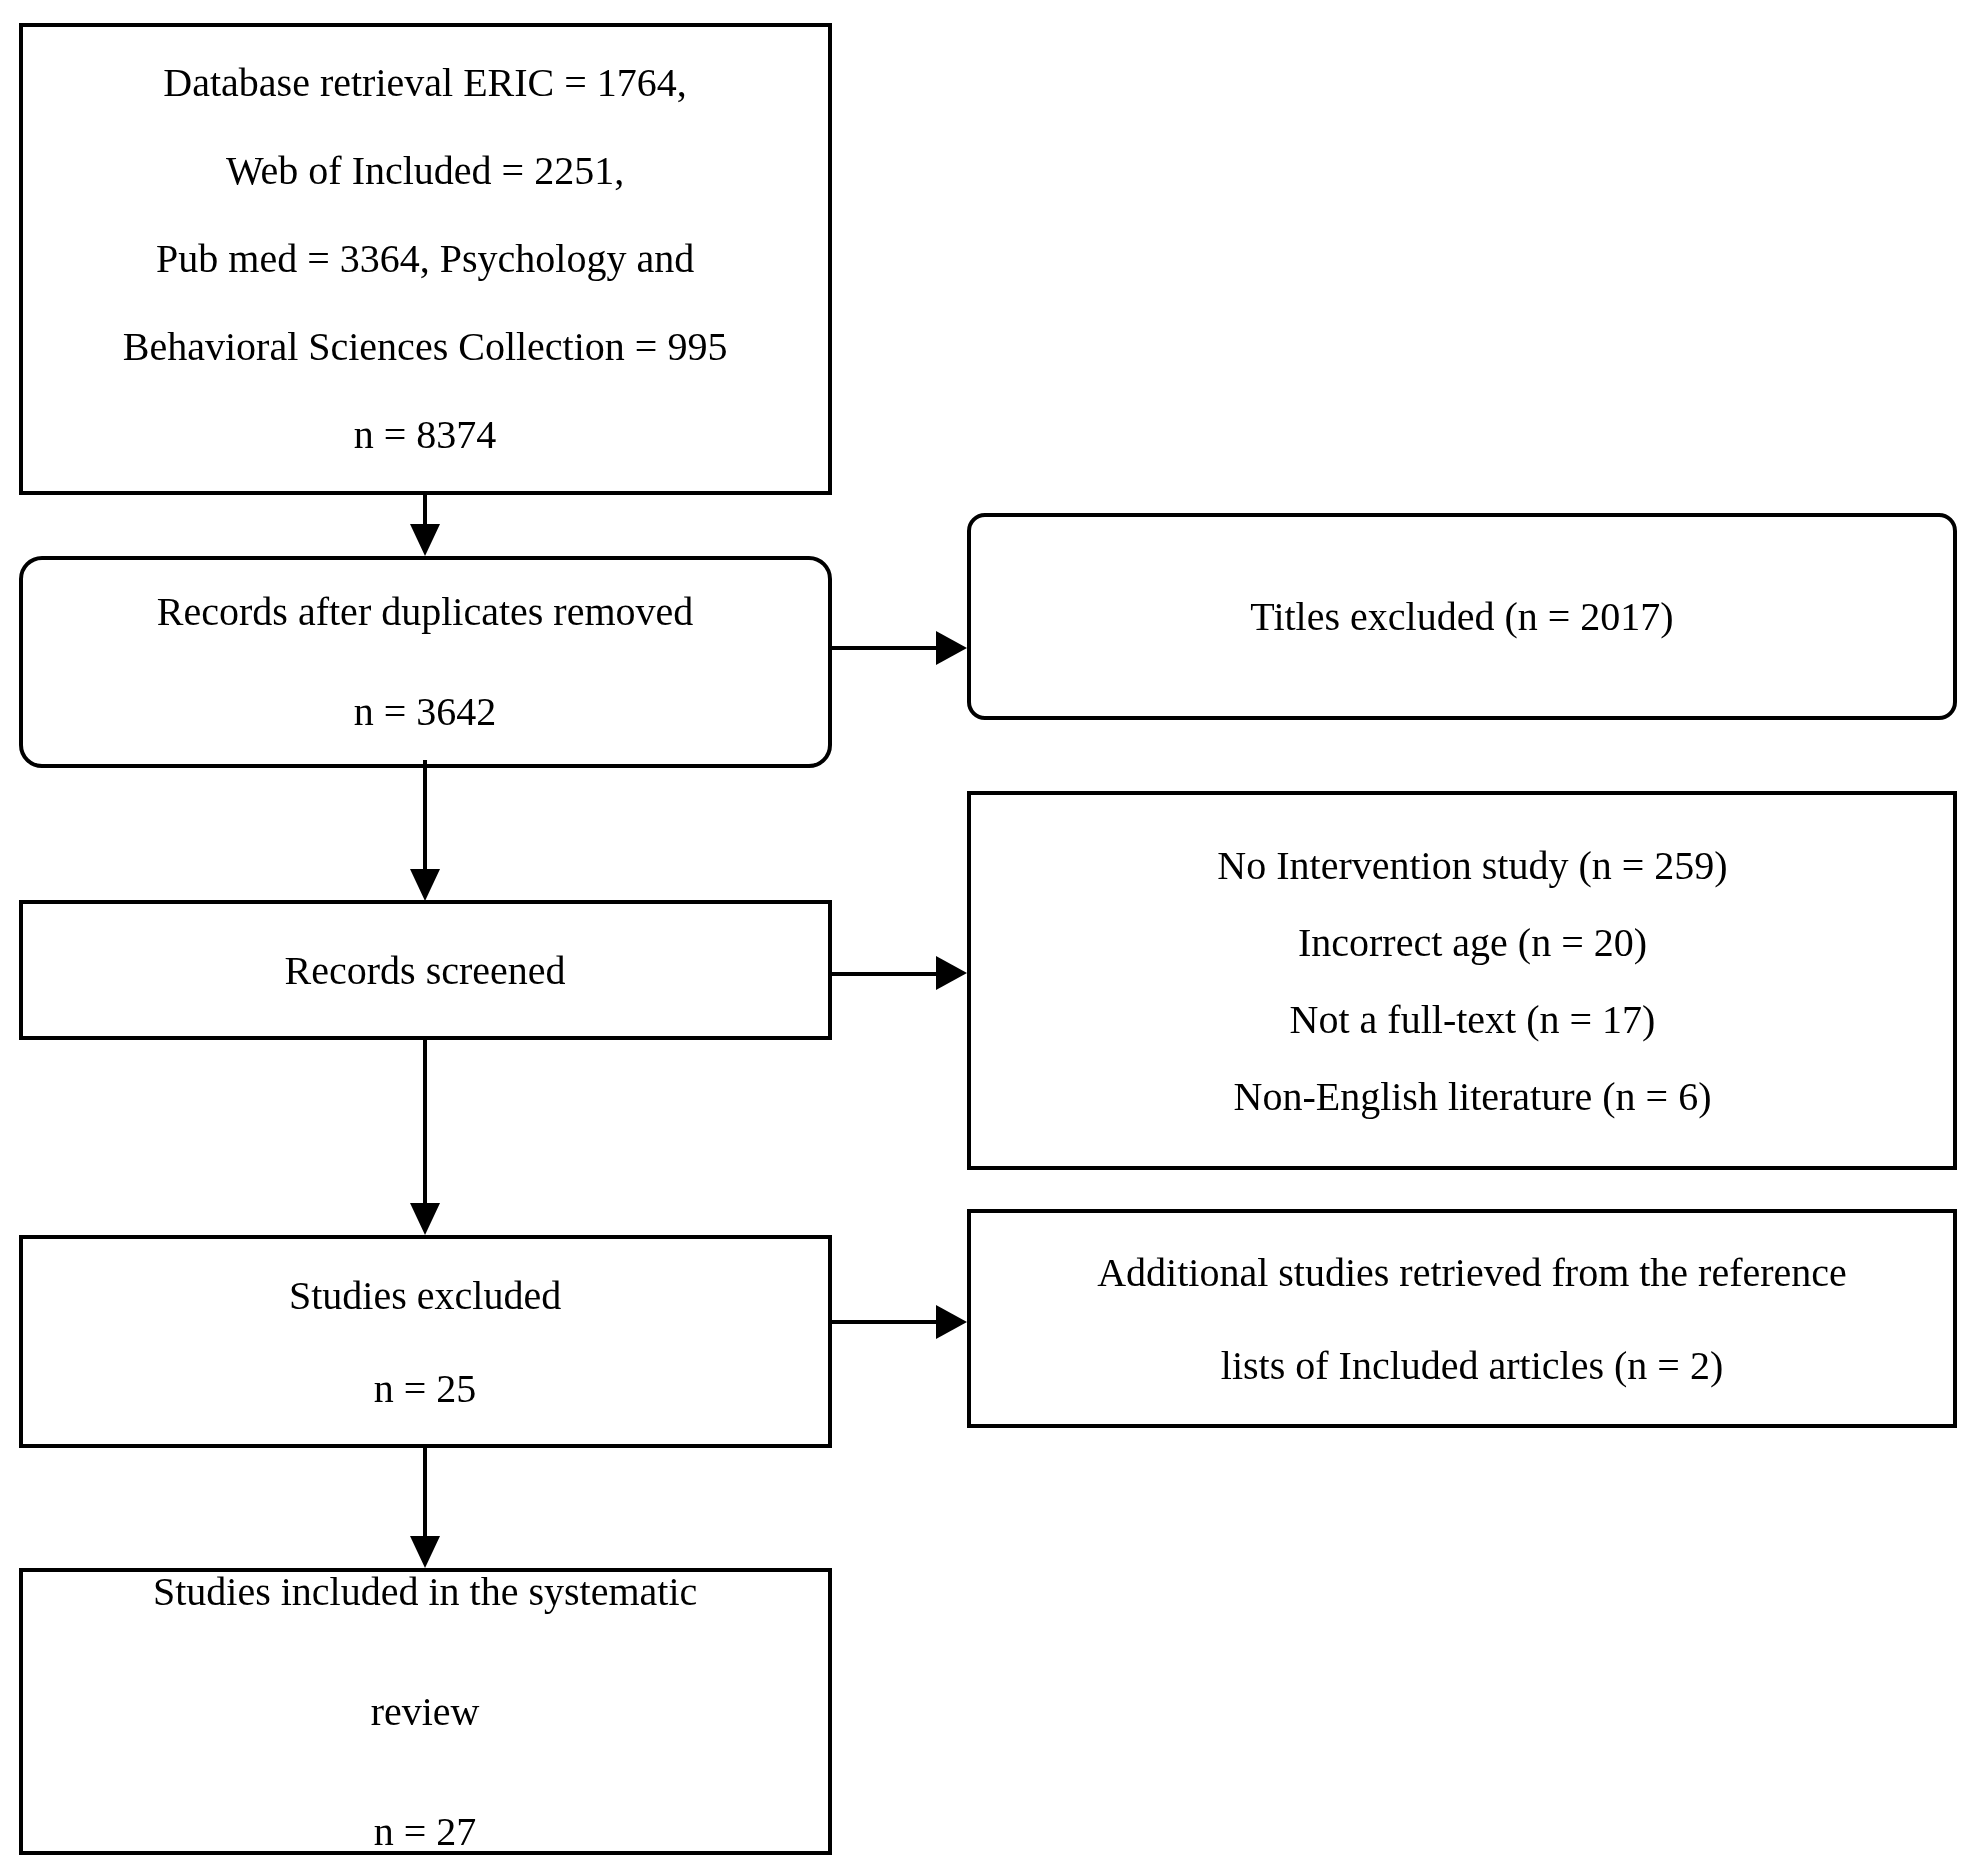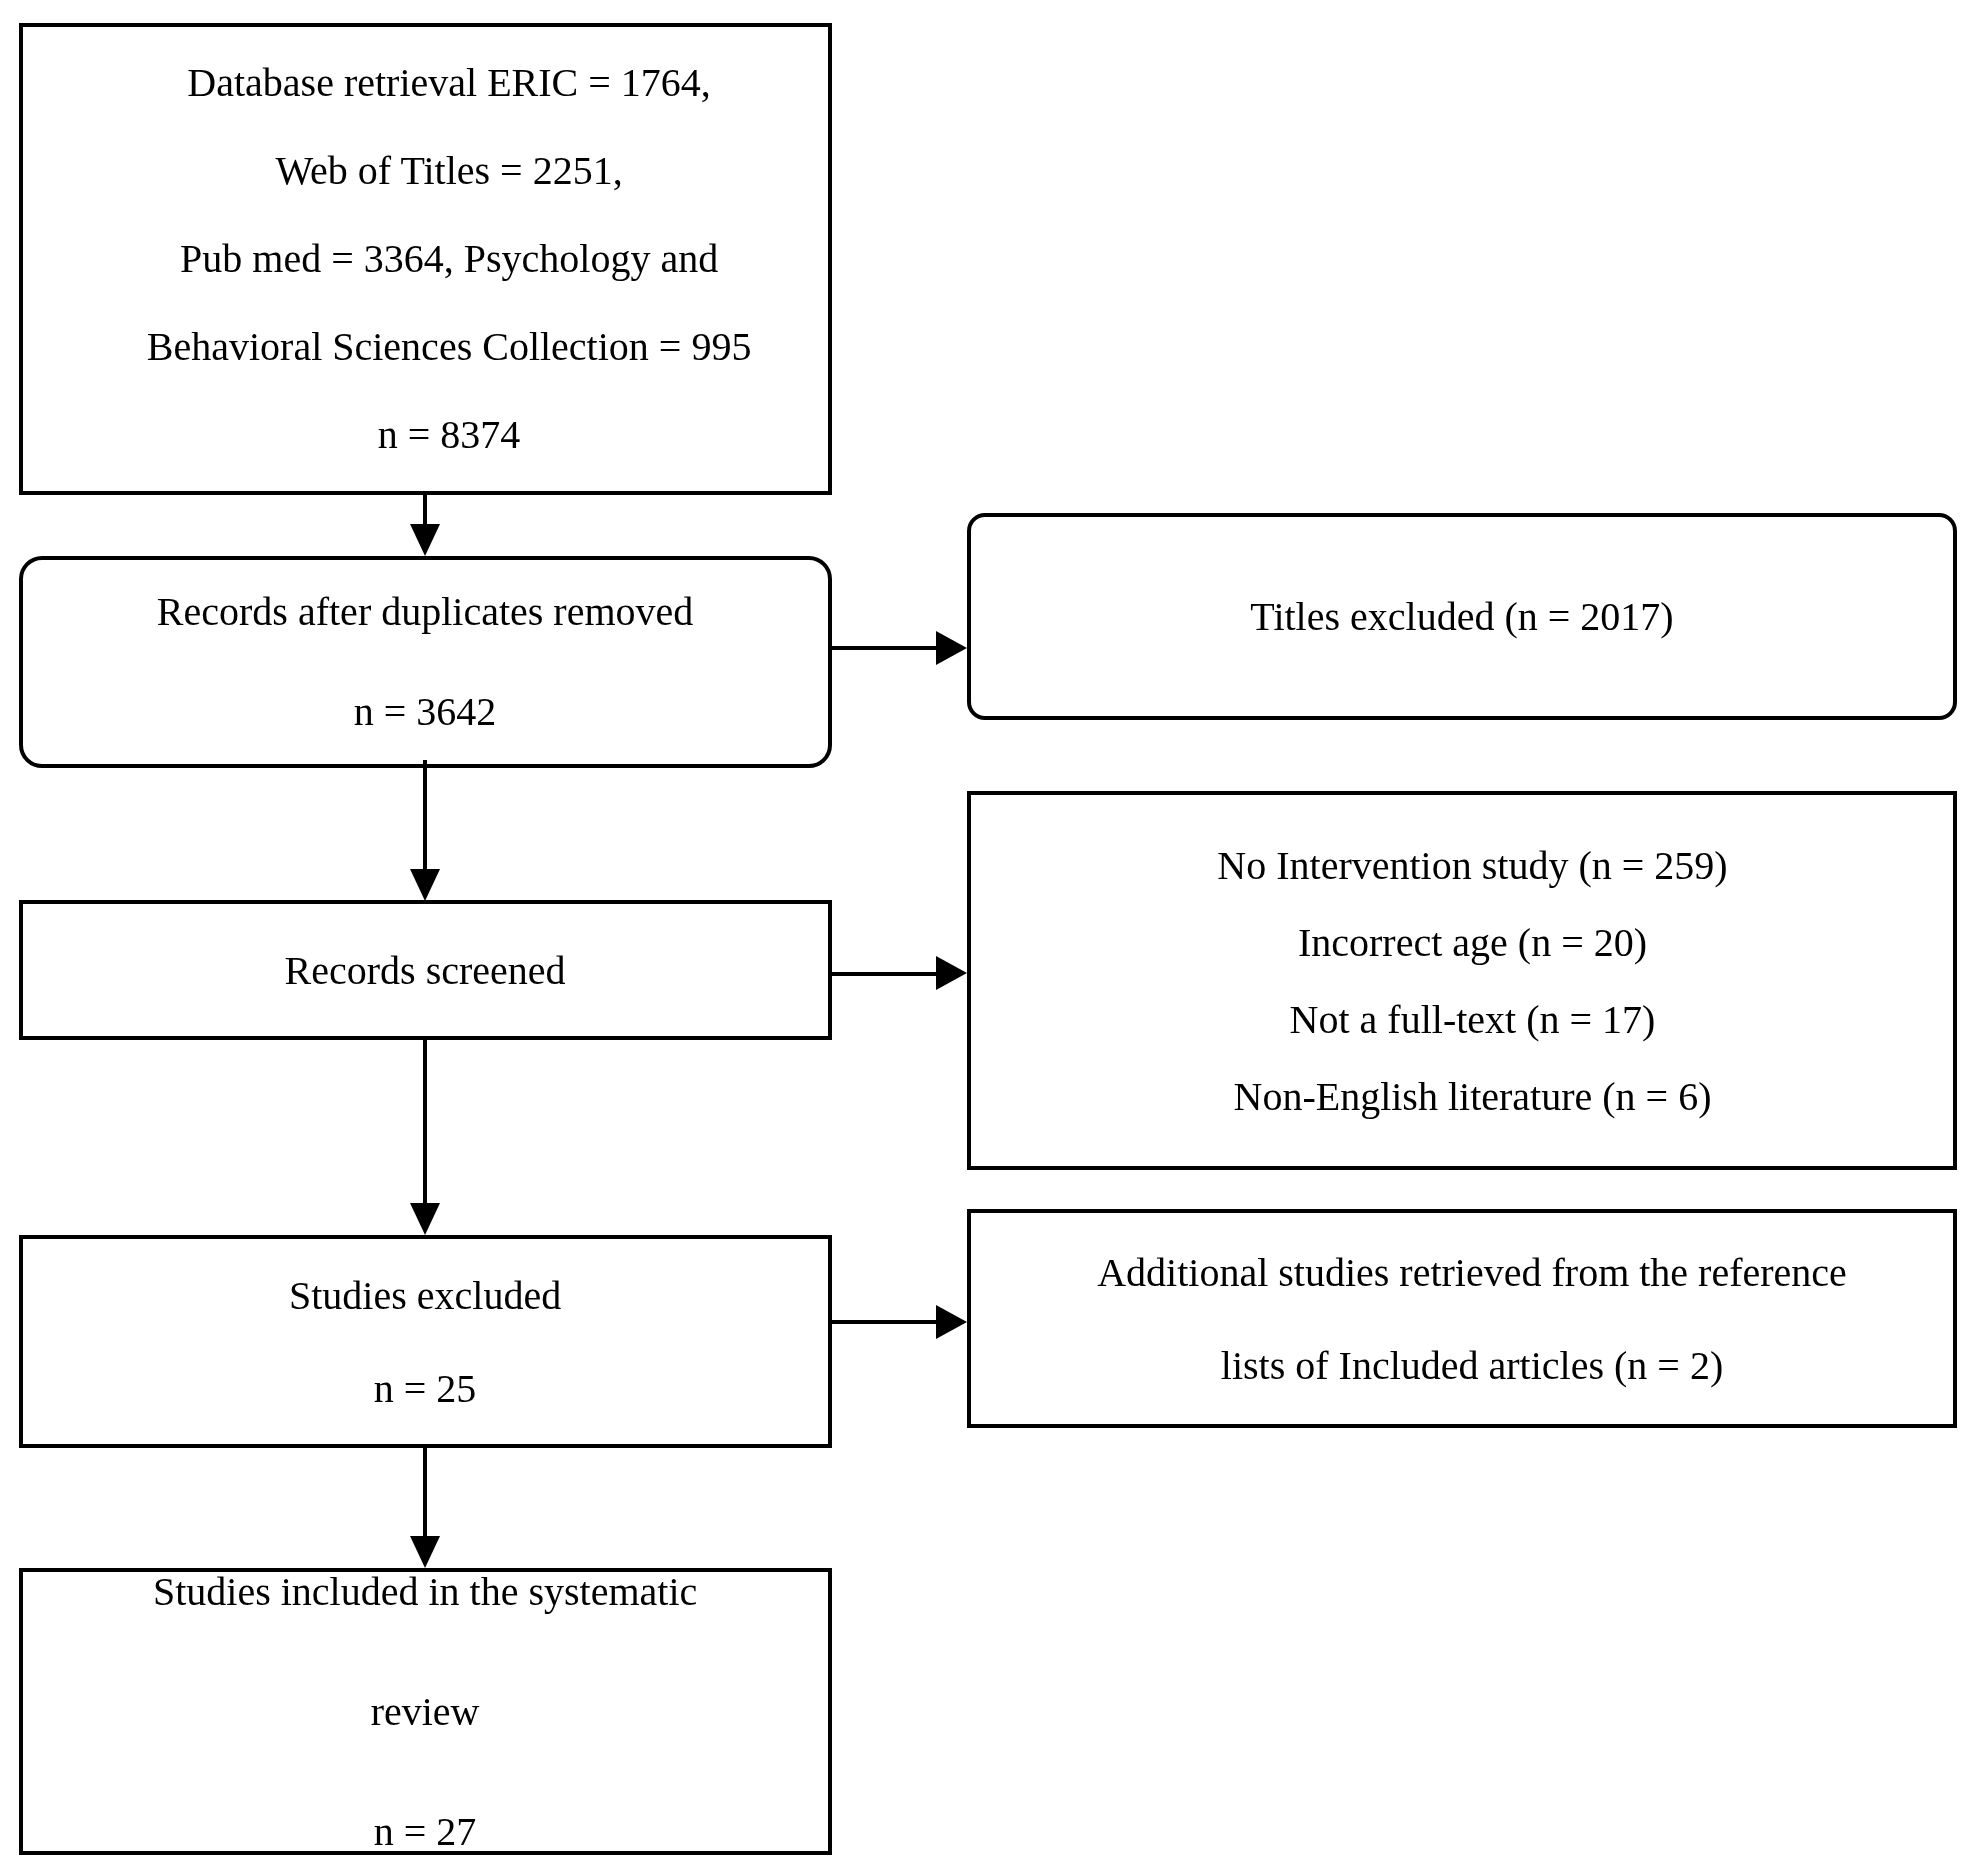--- a/index.html
+++ b/index.html
@@ -27,21 +27,21 @@
     align-items: center;
     text-align: center;
     font-size: 40px;
   }
   .box .line {
     width: 100%;
     white-space: nowrap;
   }
   
   #b1 { left: 18.6px;   top: 23px;   width: 813px; height: 472px; }
-  #b1 .line { line-height: 88px; padding-left: 48px; }
+  #b1 .line { line-height: 88px; }
   #b2 { left: 18.6px;   top: 556px;  width: 813px; height: 212px; border-radius: 23px; }
   #b2 .line { line-height: 100px; }
   #b3 { left: 18.6px;   top: 900px; width: 813px; height: 140px; justify-content: center; }
   #b3 .line { line-height: 93px; }
   #b4 { left: 18.6px;   top: 1235px; width: 813px; height: 213px; }
   #b4 .line { line-height: 93px; }
   #b5 { left: 18.6px;   top: 1568px; width: 813px; height: 287px; gap: 28px; }
   #b5 .line { line-height: 92px; }
   
   #r1 { left: 967px; top: 513px;  width: 990px; height: 207px; border-radius: 18px; }
@@ -95,21 +95,21 @@
   #c3-line { left: 832px; top: 1320px; width: 104px; }
   #c3-head { left: 936px; top: 1305px; }
 </style>
 </head>
 <body>
 
 <div id="canvas">
 
   <div class="box" id="b1">
     <div class="line">Database retrieval ERIC = 1764,</div>
-    <div class="line">Web of Titles = 2251,</div>
+    <div class="line">Web of Included = 2251,</div>
     <div class="line">Pub med = 3364, Psychology and</div>
     <div class="line">Behavioral Sciences Collection = 995</div>
     <div class="line">n = 8374</div>
   </div>
 
   <div class="box" id="b2">
     <div class="line">Records after duplicates removed</div>
     <div class="line">n = 3642</div>
   </div>
 

